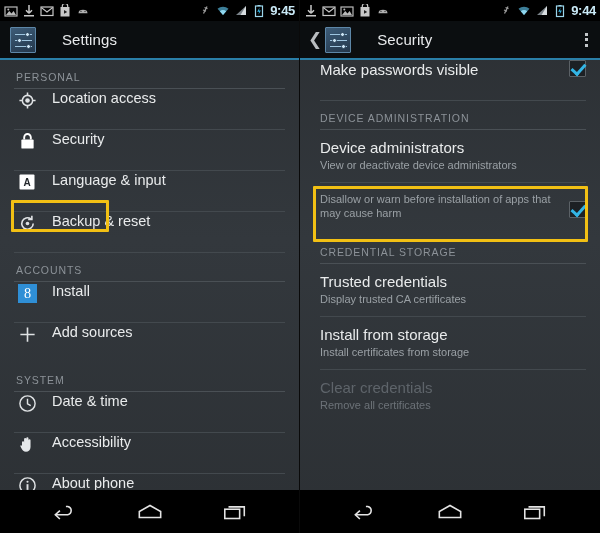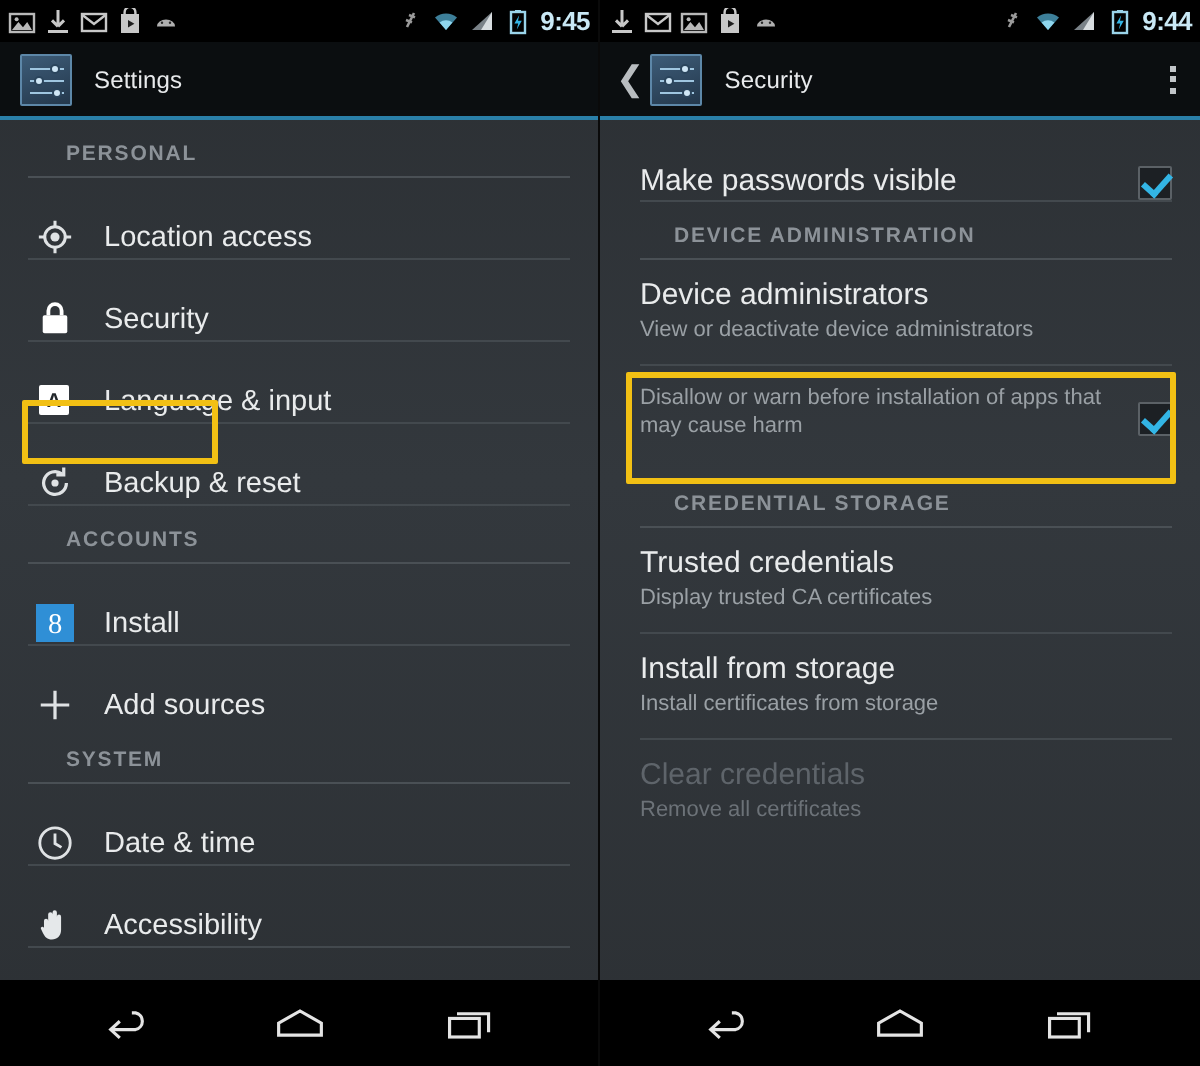--- a/index.html
+++ b/index.html
@@ -65,47 +65,46 @@
   .app-icon i:nth-child(2) { top: 12px; width: 17px; }
   .app-icon i:nth-child(3) { top: 18px; width: 17px; }
   .app-icon b {
     position: absolute; width: 5px; height: 5px; border-radius: 50%;
     background: #cfe6f5; border: 1px solid #2b455c;
   }
   .app-icon b:nth-of-type(1) { top: 4px;  left: 14px; }
   .app-icon b:nth-of-type(2) { top: 10px; left: 6px; }
   .app-icon b:nth-of-type(3) { top: 16px; left: 15px; }
   .ab-title {
-    color: #e8eaec; font-size: 12px; margin-left: 11px;
+    color: #e8eaec; font-size: 15px; margin-left: 26px;
     letter-spacing: 0.1px;
   }
   .overflow {
     position: absolute; right: 12px; top: 50%;
     transform: translateY(-50%);
     display: flex; flex-direction: column; gap: 2.5px;
   }
   .overflow span {
     width: 3px; height: 3px; background: #c2c6c9; display: block;
   }
 
   
   .list {
     flex: 1 1 auto; overflow: hidden; position: relative;
   }
   .section-hdr {
-    color: #8c9298; font-size: 10.5px; font-weight: bold;
+    color: #8c9298; font-size: 10.5px; font-weight: normal;
     letter-spacing: 0.9px;
     padding: 11px 0 5px 16px;
-    margin-left: 17px;
   }
   .divider { height: 1px; background: #4a5055; margin: 0 14px; }
   .divider.faint { background: #43494e; }
 
   .row {
-    display: flex; align-items: flex-end;
+    display: flex; align-items: flex-start;
     padding: 0 10px 0 16px;
     min-height: 40px;
     position: relative;
   }
   .row.two-line { min-height: 52px; align-items: flex-start; padding-top: 8px; padding-bottom: 8px;}
   .row-icon {
     width: 22px; flex: 0 0 22px; height: 22px;
     display: flex; align-items: center; justify-content: center;
     margin-right: 14px;
   }

